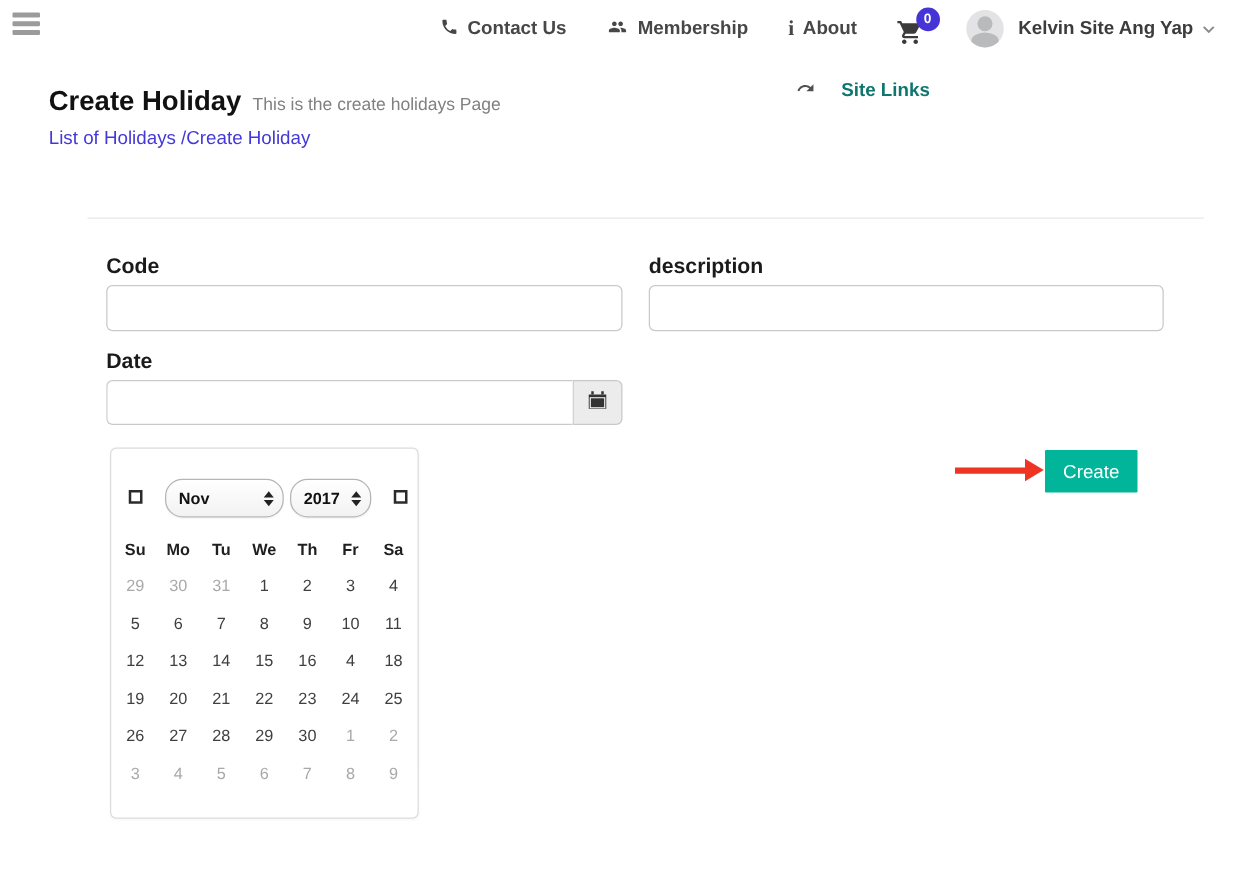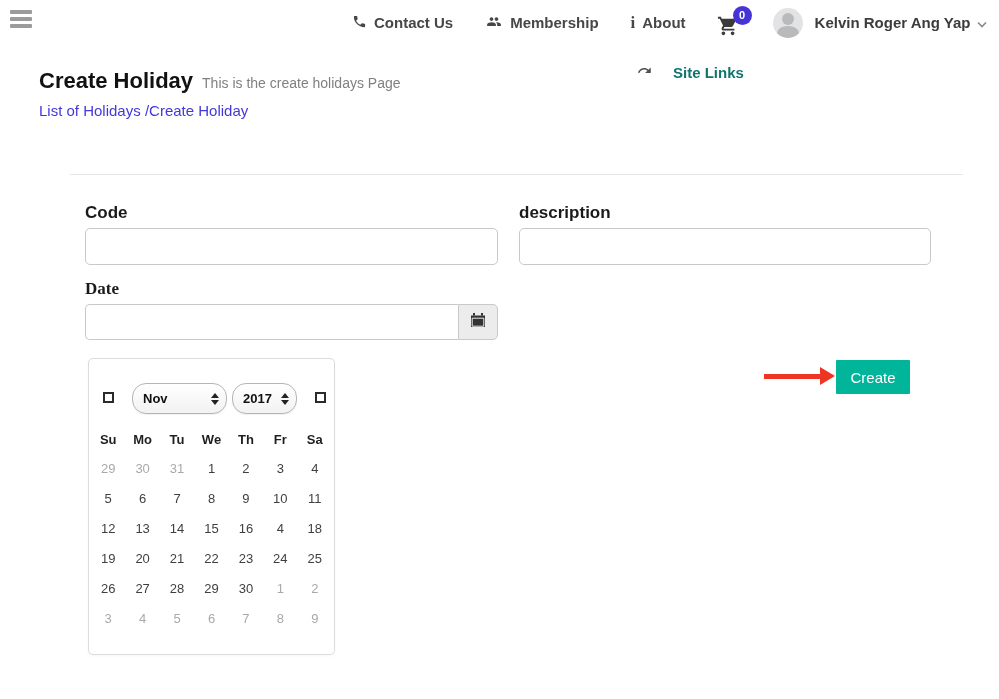--- a/index.html
+++ b/index.html
@@ -34,21 +34,21 @@
     color:#0f766e; font-size:15px; font-weight:600; cursor:pointer; }
   .breadcrumb { position:absolute; left:39px; top:102px; font-size:15px; color:#4438d8; }
   .breadcrumb a { color:#4438d8; text-decoration:none; cursor:pointer; }
 
   
   .section-title { position:absolute; left:75px; top:137px; font-size:18px; font-weight:400; color:#1d1d1d; }
   .divider { position:absolute; left:70px; top:174px; width:893px; border-top:1px solid #e7e7e7; }
   .field-label { position:absolute; font-size:17px; font-weight:bold; color:#1a1a1a; }
   .lbl-code { left:85px; top:203px; }
   .lbl-desc { left:519px; top:203px; }
-  .lbl-date { left:85px; top:279px;font-family:Liberation Serif, serif; }
+  .lbl-date { left:85px; top:279px; }
   .text-input { position:absolute; height:37px; border:1px solid #c9c9c9; border-radius:5px; background:#fff;
     font-size:14px; padding:0 10px; color:#333; outline:none; }
   .inp-code { left:85px; top:228px; width:413px; }
   .inp-desc { left:519px; top:228px; width:412px; }
   .date-group { position:absolute; left:85px; top:304px; width:413px; height:36px; display:flex; }
   .inp-date { position:relative; flex:1; height:36px; border:1px solid #c9c9c9; border-right:none;
     border-radius:5px 0 0 5px; font-size:14px; padding:0 10px; color:#333; outline:none; }
   .date-addon { width:40px; height:36px; background:#ececec; border:1px solid #c9c9c9;
     border-radius:0 5px 5px 0; display:flex; align-items:center; justify-content:center; cursor:pointer; }
 
@@ -117,21 +117,21 @@
             <path d="M7 18c-1.1 0-1.99.9-1.99 2S5.9 22 7 22s2-.9 2-2-.9-2-2-2zM1 2v2h2l3.6 7.59-1.35 2.45c-.16.28-.25.61-.25.96 0 1.1.9 2 2 2h12v-2H7.42c-.14 0-.25-.11-.25-.25l.03-.12.9-1.63h7.45c.75 0 1.41-.41 1.75-1.03l3.58-6.49c.08-.14.12-.31.12-.48 0-.55-.45-1-1-1H5.21l-.94-2H1zm16 16c-1.1 0-1.99.9-1.99 2s.89 2 1.99 2 2-.9 2-2-.9-2-2-2z"></path>
           </svg>
       </span>
       <span class="cart-badge">0</span>
     </div>
     <div class="avatar">
       <div class="head"></div>
       <div class="body"></div>
     </div>
     <div class="user-name">
-      <span>Kelvin Roger Ang Yap</span>
+      <span>Kelvin Site Ang Yap</span>
       <span>
         <svg width="10" height="7" viewBox="0 0 10 7" fill="none" stroke="#8a8a8a" stroke-width="1.6">
             <path d="M1 1.5 L5 5.5 L9 1.5"></path>
           </svg>
       </span>
     </div>
   </div>
 
   <div class="page-title-row">
     <span class="page-title">Create Holiday</span>

